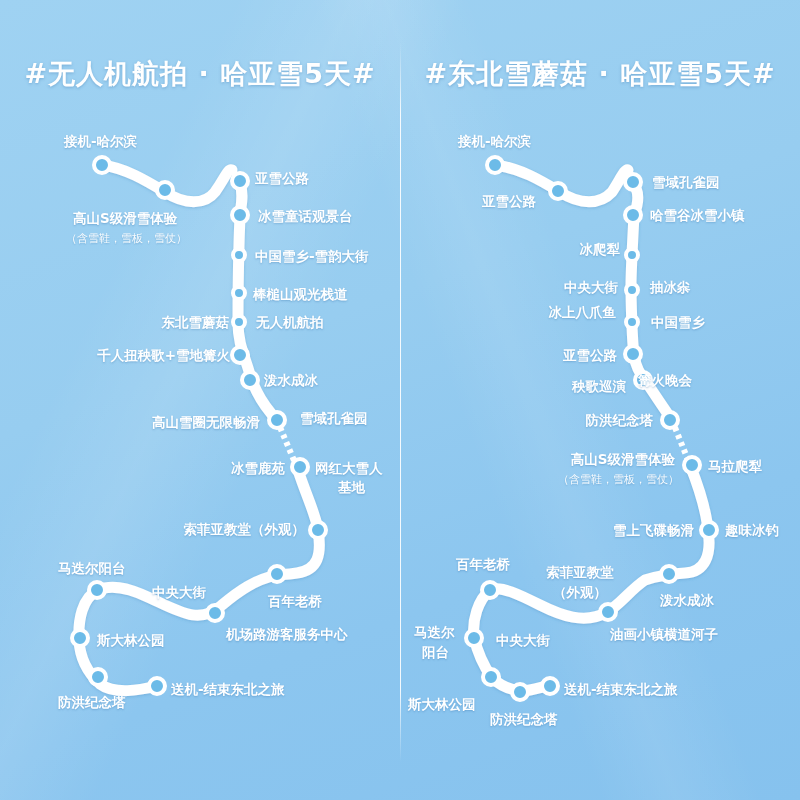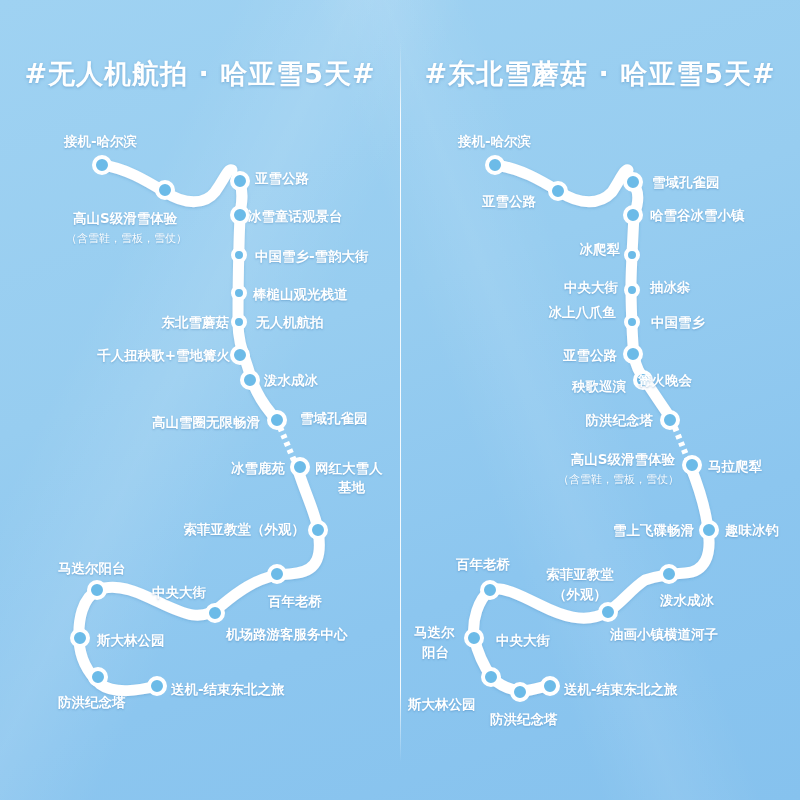--- a/index.html
+++ b/index.html
@@ -26,21 +26,21 @@
   .title.left { left: 0; }
   .title.right { left: 400px; }
   svg.route { position: absolute; left: 0; top: 0; }
   .label {
     position: absolute; color: #ffffff; font-weight: bold; font-size: 13.5px;
     white-space: nowrap; line-height: 16px;
     text-shadow: 0 1px 2px rgba(40,100,160,0.35);
   }
   .label.sub { font-weight: normal; font-size: 11px; opacity: 0.95; }
   .label.r { text-align: right; }
-  .label.c { text-align: center; }
+  .label.c { text-align: center; font-family: Liberation Mono, monospace; }
 </style>
 </head>
 <body>
 
 <div class="sheen"></div>
 <div class="divider"></div>
 
 <div class="title left">#无人机航拍 · 哈亚雪5天#</div>
 <div class="title right">#东北雪蘑菇 · 哈亚雪5天#</div>
 
@@ -112,21 +112,21 @@
     <circle cx="491" cy="677" r="8"></circle>
     <circle cx="520" cy="692" r="8"></circle>
     <circle cx="550" cy="686" r="8"></circle>
   </g>
 </svg>
 
 <div class="label" style="left:64px;top:133px">接机-哈尔滨</div>
 <div class="label" style="left:73px;top:210px">高山S级滑雪体验</div>
 <div class="label sub" style="left:66px;top:231px">（含雪鞋，雪板，雪仗）</div>
 <div class="label" style="left:255px;top:170px">亚雪公路</div>
-<div class="label" style="left:248px;top:208px">冰雪童话观景台</div>
+<div class="label" style="left:258px;top:208px">冰雪童话观景台</div>
 <div class="label" style="left:255px;top:248px">中国雪乡-雪韵大街</div>
 <div class="label" style="left:253px;top:286px">棒槌山观光栈道</div>
 <div class="label r" style="right:571px;top:314px">东北雪蘑菇</div>
 <div class="label" style="left:256px;top:314px">无人机航拍</div>
 <div class="label r" style="right:570px;top:347px">千人扭秧歌+雪地篝火</div>
 <div class="label" style="left:264px;top:372px">泼水成冰</div>
 <div class="label r" style="right:540px;top:414px">高山雪圈无限畅滑</div>
 <div class="label" style="left:300px;top:410px">雪域孔雀园</div>
 <div class="label r" style="right:515px;top:460px">冰雪鹿苑</div>
 <div class="label" style="left:315px;top:460px">网红大雪人</div>

